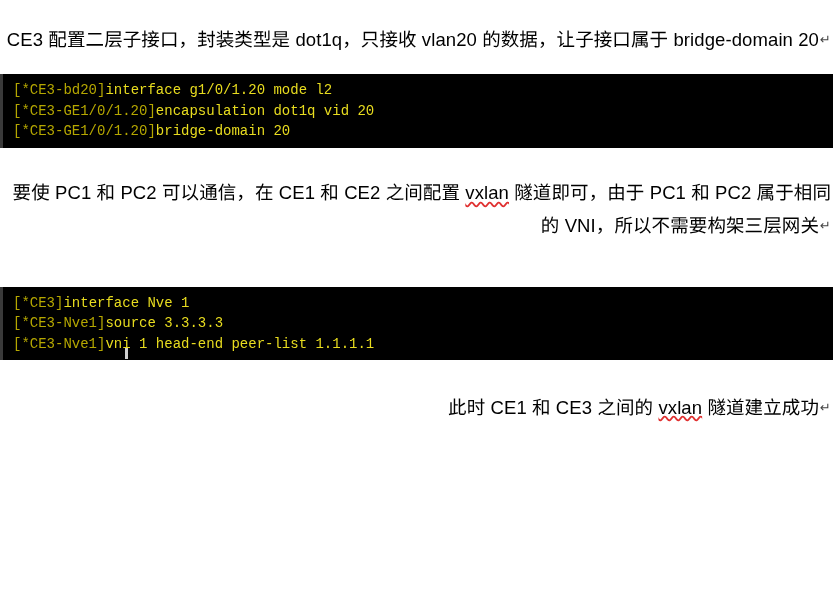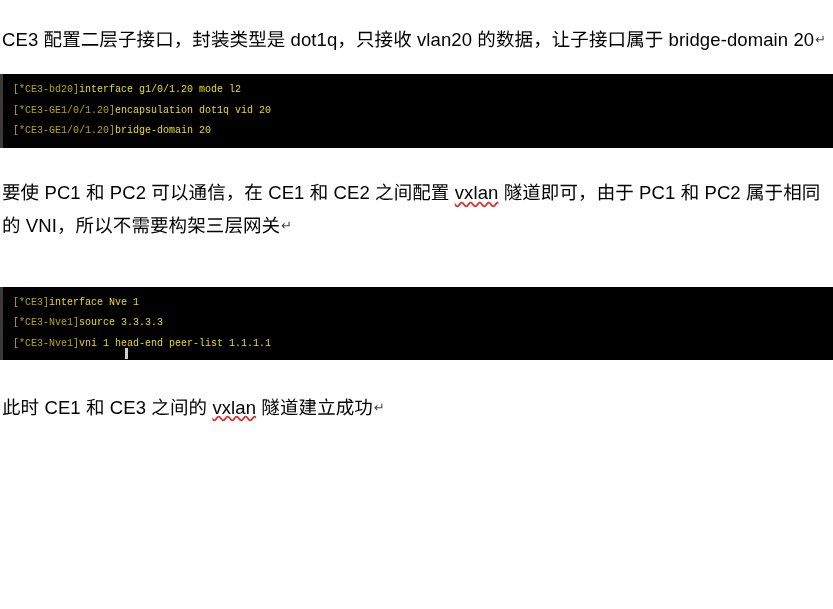--- a/index.html
+++ b/index.html
@@ -23,20 +23,21 @@
 
   
   .para {
     font-size: 18.5px;
     line-height: 33px;
     color: #000;
     letter-spacing: 0.1px;
     padding: 0 2px 0 2px;
     white-space: normal;
     word-break: break-word;
+    text-align: right;
   }
   .para.first {
     padding-top: 4px;
   }
   .pilcrow {
     font-size: 13px;
     color: #444;
     vertical-align: 2px;
     margin-left: 1px;
   }
@@ -44,21 +45,21 @@
     text-decoration: underline wavy #e03030;
     text-decoration-skip-ink: none;
     text-underline-offset: 2px;
   }
 
   
   .term {
     background: #000000;
     color: #d4c81e;
     font-family: "Liberation Mono", "DejaVu Sans Mono", monospace;
-    font-size: 10px;
+    font-size: 14px;
     line-height: 20.5px;
     padding: 6px 0 6px 10px;
     border-left: 3px solid #3a3a3a;
     position: relative;
     overflow: hidden;
     white-space: pre;
   }
   .term .line {
     white-space: pre;
     display: block;

